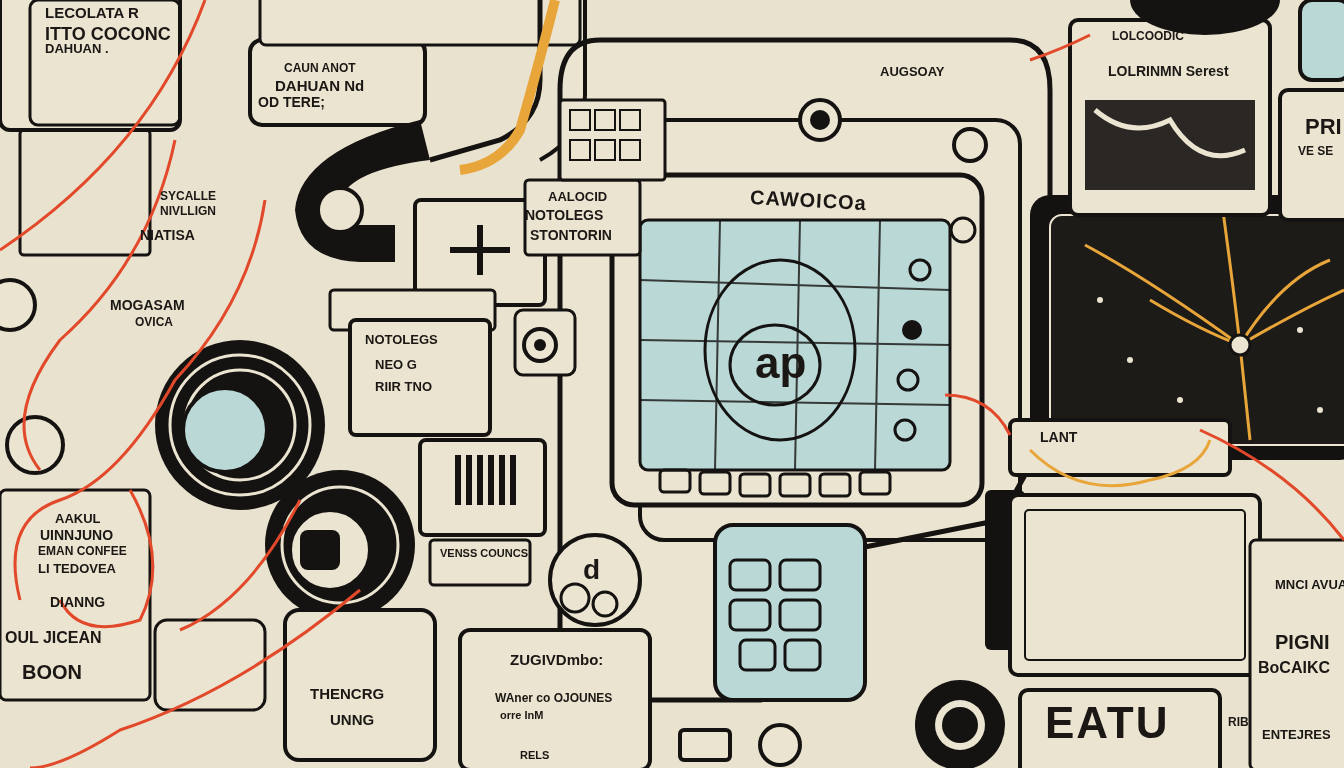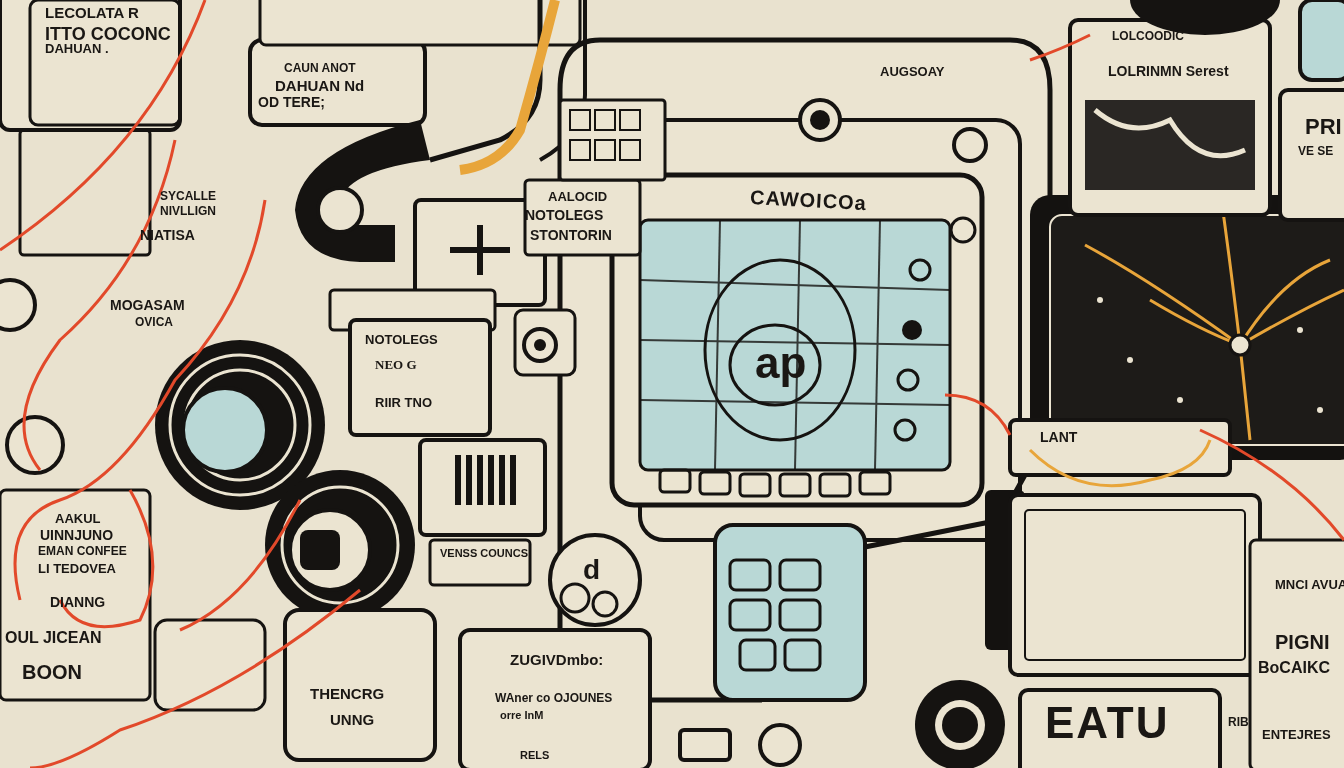--- a/index.html
+++ b/index.html
@@ -184,22 +184,22 @@
 <div class="txt" style="left:160px;top:205px;font-size:12px;">NIVLLIGN</div>
 <div class="txt" style="left:140px;top:220px;font-size:14px;margin-top:8px;">NIATISA</div>
 <div class="txt" style="left:110px;top:298px;font-size:14px;">MOGASAM</div>
 <div class="txt" style="left:135px;top:316px;font-size:12px;">OVICA</div>
 
 <div class="txt" style="left:530px;top:190px;font-size:13px;margin-left:18px;">AALOCID</div>
 <div class="txt" style="left:525px;top:208px;font-size:14px;">NOTOLEGS</div>
 <div class="txt" style="left:530px;top:228px;font-size:14px;text-align:right;">STONTORIN</div>
 
 <div class="txt" style="left:365px;top:333px;font-size:13px;">NOTOLEGS</div>
-<div class="txt" style="left:375px;top:358px;font-size:13px;font-family:Liberation Serif, serif;">NEO G</div>
-<div class="txt" style="left:375px;top:396px;font-size:13px;">RIIR TNO</div>
+<div class="txt" style="left:375px;top:358px;font-size:13px;">NEO G</div>
+<div class="txt" style="left:375px;top:380px;font-size:13px;">RIIR TNO</div>
 
 <div class="txt small" style="left:440px;top:548px;font-weight:bold;">VENSS COUNCS</div>
 
 <div class="txt" style="left:55px;top:512px;font-size:13px;">AAKUL</div>
 <div class="txt" style="left:40px;top:528px;font-size:14px;">UINNJUNO</div>
 <div class="txt" style="left:38px;top:545px;font-size:12px;">EMAN CONFEE</div>
 <div class="txt" style="left:38px;top:562px;font-size:13px;">LI TEDOVEA</div>
 <div class="txt" style="left:50px;top:595px;font-size:14px;">DIANNG</div>
 <div class="txt" style="left:5px;top:630px;font-size:16px;">OUL JICEAN</div>
 <div class="txt" style="left:22px;top:662px;font-size:20px;">BOON</div>

